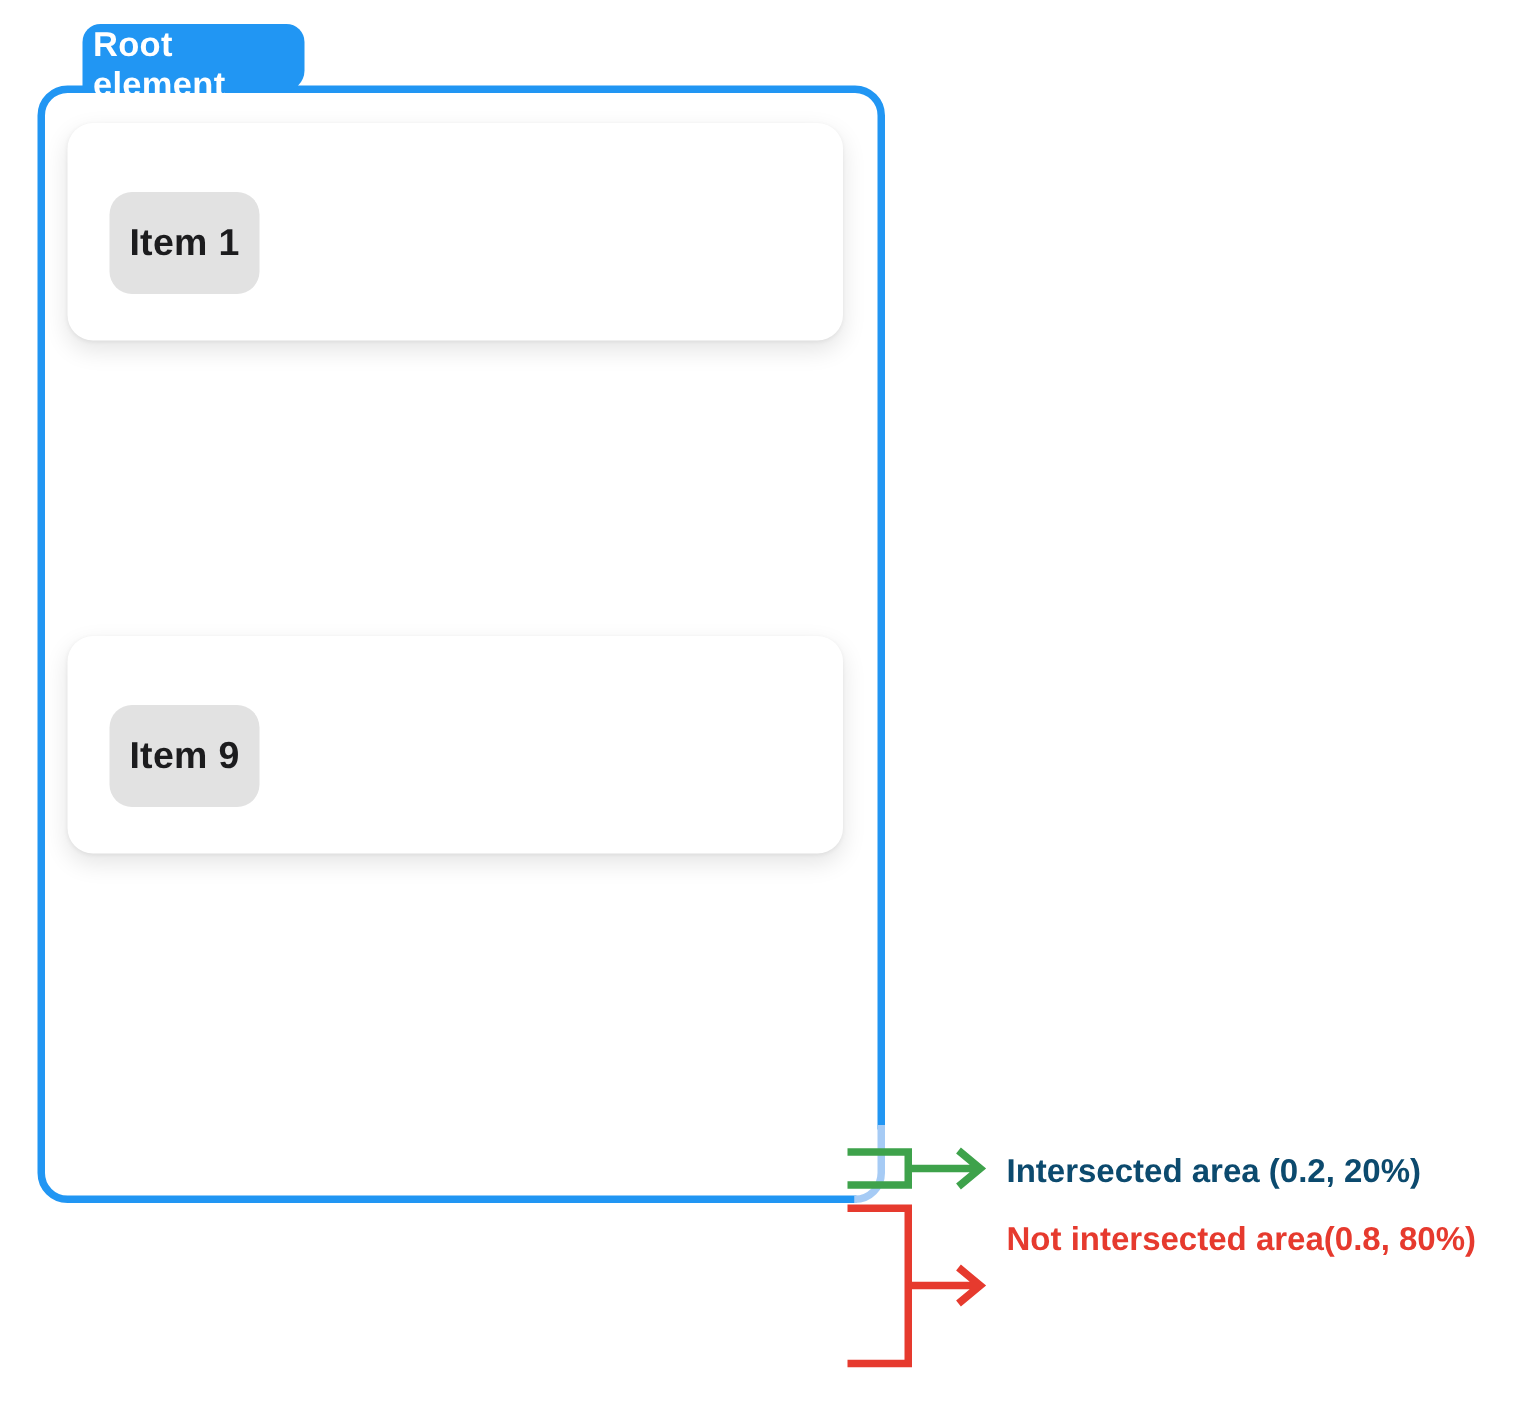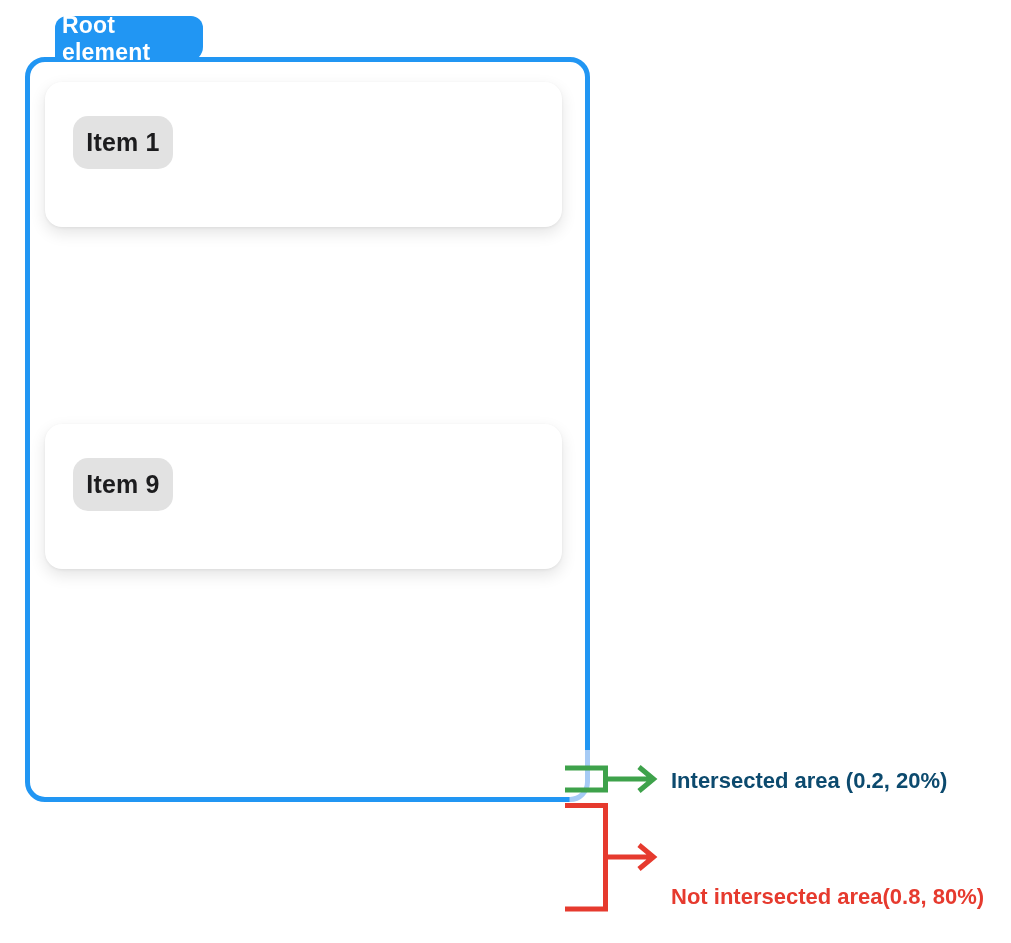--- a/index.html
+++ b/index.html
@@ -27,23 +27,23 @@
     z-index: 1;
   }
   .card.c1 { top: 82px; }
   .card.c2 { top: 253px; }
   .card.c3 { top: 424px; }
   .card.c4 { top: 595px; }
   .card.c5 { top: 766px; }
   .pill {
     position: absolute;
     left: 28px;
-    top: 34px;
+    top: 46px;
     width: 100px;
-    height: 53px;
+    height: 68px;
     background: #E2E2E2;
     border-radius: 15px;
     display: flex;
     align-items: center;
     justify-content: center;
   }
   .pill span {
     font-size: 25px;
     font-weight: bold;
     color: #1C1C1E;
@@ -52,21 +52,20 @@
   
   .root-tab {
     position: absolute;
     left: 55px;
     top: 16px;
     width: 148px;
     height: 45px;
     background: #2196F3;
     border-radius: 12px 12px 14px 0;
     display: flex;
-    align-items: center;
     box-sizing: border-box;
     padding-left: 7px;
     z-index: 6;
   }
   .root-tab span {
     color: #FFFFFF;
     font-size: 23px;
     font-weight: bold;
     letter-spacing: 0.2px;
   }
@@ -83,21 +82,21 @@
   
   .anno {
     position: absolute;
     font-size: 22px;
     font-weight: bold;
     white-space: nowrap;
     line-height: 27px;
     z-index: 5;
   }
   .anno.green { left: 671px; top: 767px; color: #0c4a6e; }
-  .anno.red   { left: 671px; top: 883px; color: #E63A2E; }
+  .anno.red   { left: 671px; top: 812px; color: #E63A2E; }
 </style>
 </head>
 <body>
 
 <div class="stage">
 
   <div class="card c1">
     <div class="pill">
       <span>Item 1</span>
     </div>

